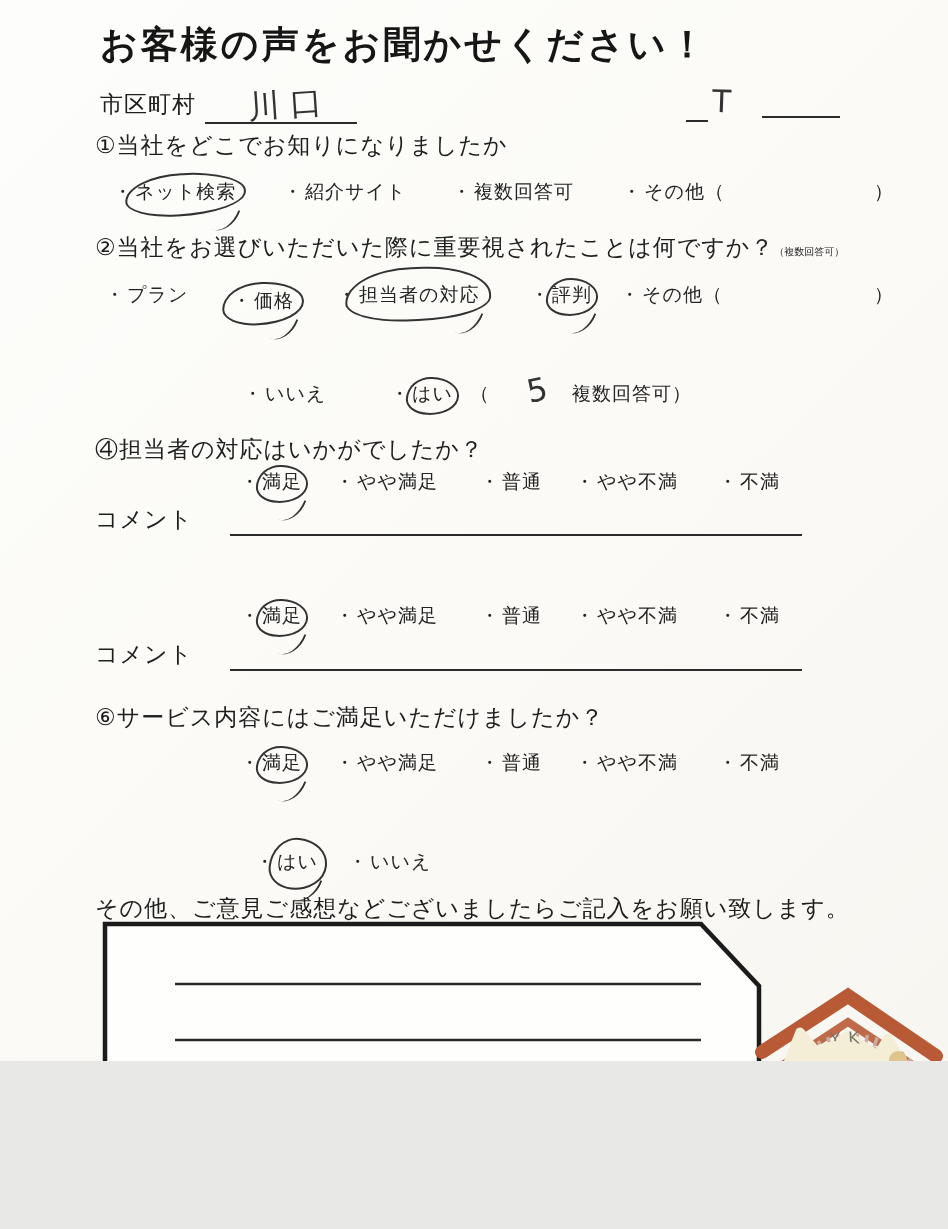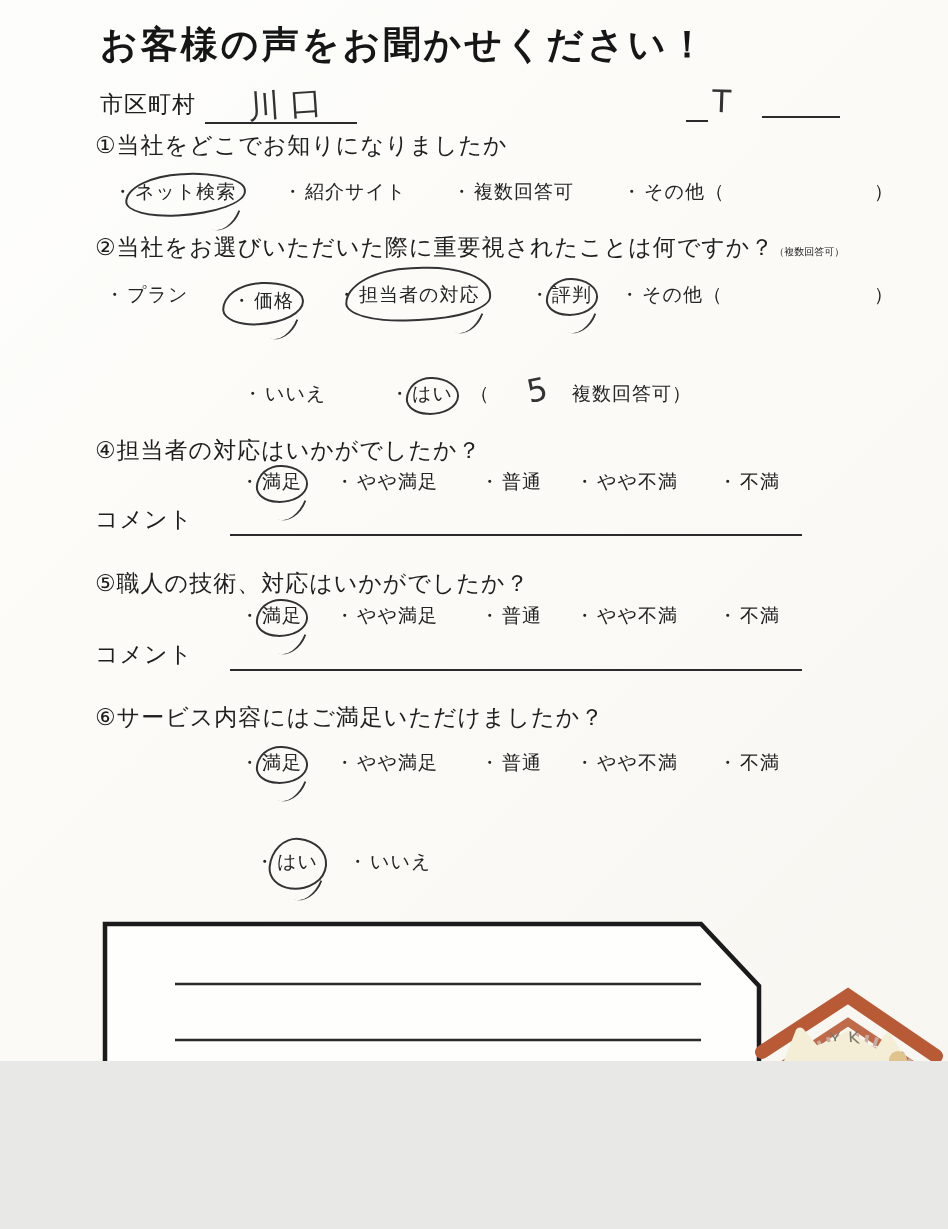--- a/index.html
+++ b/index.html
@@ -59,48 +59,48 @@
   <span class="t" style="left:530px;top:283px;"><span class="b">・</span><span class="c c-sm tail"><span>評判</span></span></span>
   <span class="t" style="left:620px;top:283px;"><span class="b">・</span><span>その他（</span></span>
   <span class="t" style="left:874px;top:283px;">）</span>
 
   <span class="t" style="left:243px;top:382px;"><span class="b">・</span><span>いいえ</span></span>
   <span class="t" style="left:390px;top:382px;"><span class="b">・</span><span class="c c-sm"><span>はい</span></span></span>
   <span class="t" style="left:470px;top:382px;">（</span>
   <span class="t hw" style="left:527px;top:370px;font-size:32px;transform:rotate(-12deg);">5</span>
   <span class="t" style="left:572px;top:382px;">複数回答可）</span>
 
-  <span class="t q" style="left:95px;top:436px;">④担当者の対応はいかがでしたか？</span>
+  <span class="t q" style="left:95px;top:436px;font-family:Liberation Serif, serif;">④担当者の対応はいかがでしたか？</span>
   <span class="t" style="left:240px;top:470px;"><span class="b">・</span><span class="c c-sm tail"><span>満足</span></span></span>
   <span class="t" style="left:335px;top:470px;"><span class="b">・</span><span>やや満足</span></span>
   <span class="t" style="left:480px;top:470px;"><span class="b">・</span><span>普通</span></span>
   <span class="t" style="left:575px;top:470px;"><span class="b">・</span><span>やや不満</span></span>
   <span class="t" style="left:718px;top:470px;"><span class="b">・</span><span>不満</span></span>
   <span class="t q" style="left:95px;top:505px;">コメント</span>
   <div class="uline" style="left:230px;top:508px;width:572px;height:26px;"></div>
 
-  <span class="t q" style="left:95px;top:569px;">⑤職人の技術、対応はいかがでしたか？</span>
   <span class="t" style="left:240px;top:604px;"><span class="b">・</span><span class="c c-sm tail"><span>満足</span></span></span>
   <span class="t" style="left:335px;top:604px;"><span class="b">・</span><span>やや満足</span></span>
   <span class="t" style="left:480px;top:604px;"><span class="b">・</span><span>普通</span></span>
   <span class="t" style="left:575px;top:604px;"><span class="b">・</span><span>やや不満</span></span>
   <span class="t" style="left:718px;top:604px;"><span class="b">・</span><span>不満</span></span>
   <span class="t q" style="left:95px;top:640px;">コメント</span>
   <div class="uline" style="left:230px;top:643px;width:572px;height:26px;"></div>
 
   <span class="t q" style="left:95px;top:703px;">⑥サービス内容にはご満足いただけましたか？</span>
   <span class="t" style="left:240px;top:751px;"><span class="b">・</span><span class="c c-sm tail"><span>満足</span></span></span>
   <span class="t" style="left:335px;top:751px;"><span class="b">・</span><span>やや満足</span></span>
   <span class="t" style="left:480px;top:751px;"><span class="b">・</span><span>普通</span></span>
   <span class="t" style="left:575px;top:751px;"><span class="b">・</span><span>やや不満</span></span>
   <span class="t" style="left:718px;top:751px;"><span class="b">・</span><span>不満</span></span>
 
   <span class="t" style="left:255px;top:850px;"><span class="b">・</span><span class="c c-tall tail"><span>はい</span></span></span>
   <span class="t" style="left:348px;top:850px;"><span class="b">・</span><span>いいえ</span></span>
 
+  <span class="t q" style="left:95px;top:894px;">その他、ご意見ご感想などございましたらご記入をお願い致します。</span>
 
   <svg style="left:101px;top:920px;" width="662" height="272" viewBox="0 0 662 272">
     <polygon points="4,4 600,4 658,66 658,268 42,268 4,203" fill="#fefefc" stroke="#1b1b1b" stroke-width="4.5" stroke-linejoin="miter"></polygon>
     <line x1="74" y1="64" x2="600" y2="64" stroke="#2a2a2a" stroke-width="2.4"></line>
     <line x1="74" y1="120" x2="600" y2="120" stroke="#2a2a2a" stroke-width="2.4"></line>
     <line x1="74" y1="176" x2="600" y2="176" stroke="#2a2a2a" stroke-width="2.4"></line>
     <line x1="74" y1="229" x2="600" y2="229" stroke="#2a2a2a" stroke-width="2.4"></line>
   </svg>
 
   <svg style="left:748px;top:982px;z-index:3;" width="200" height="218" viewBox="0 0 200 218">

